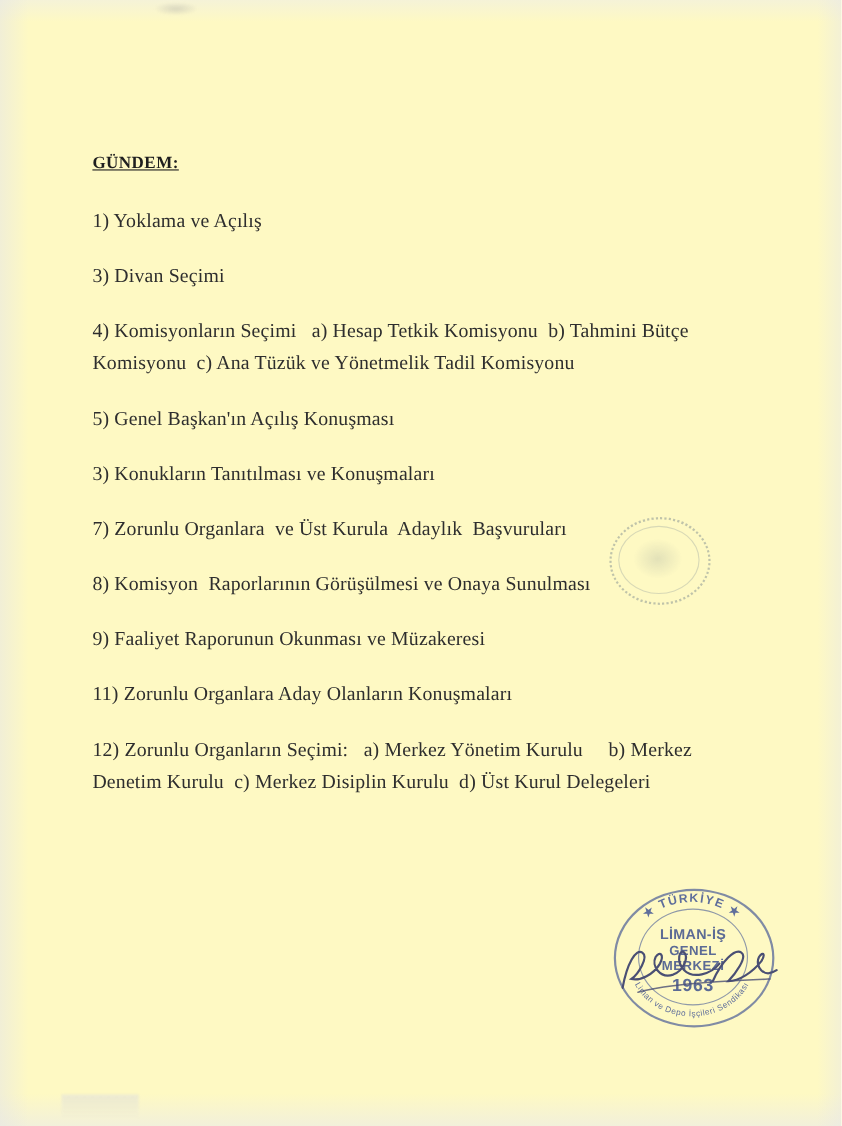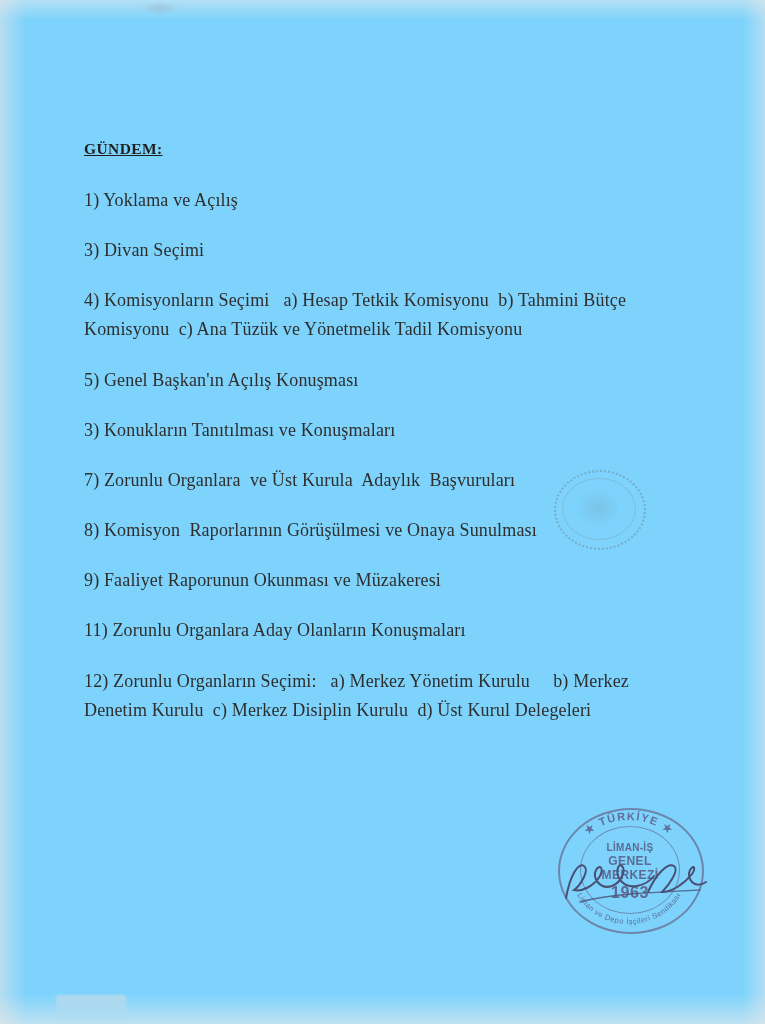--- a/index.html
+++ b/index.html
@@ -13,21 +13,21 @@
     position: relative;
     overflow: hidden;
     font-family: "Liberation Serif", serif;
     color: #2b2b2b;
   }
 
   
   .page {
     position: absolute;
     inset: 0;
-    background: #7dd3fc;
+    background: #fef9c3;
   }
   .page::before {
     content: "";
     position: absolute;
     inset: 0;
     background:
       linear-gradient(90deg, rgba(230,230,230,0.55) 0px, rgba(255,255,255,0) 26px),
       linear-gradient(270deg, rgba(232,232,232,0.5) 0px, rgba(255,255,255,0) 22px),
       linear-gradient(180deg, rgba(236,236,236,0.5) 0px, rgba(255,255,255,0) 20px),
       linear-gradient(0deg, rgba(234,234,234,0.6) 0px, rgba(255,255,255,0) 30px);
@@ -157,21 +157,21 @@
     position: absolute;
     left: 38px;
     top: 36px;
     width: 76px;
     text-align: center;
     font-family: "Liberation Sans", sans-serif;
     font-weight: bold;
     line-height: 1.18;
     color: #5c6b95;
   }
-  .stamp-center .l1 { font-size: 10px; letter-spacing: 0.3px; }
+  .stamp-center .l1 { font-size: 13px; letter-spacing: 0.3px; }
   .stamp-center .l2 { font-size: 12px; letter-spacing: 0.4px; }
   .stamp-center .l3 { font-size: 12px; letter-spacing: 0.4px; }
   .stamp-center .l4 { font-size: 16px; letter-spacing: 0.6px; margin-top: 2px; }
 
   
   .signature {
     position: absolute;
     left: 560px;
     top: 846px;
     width: 150px;

